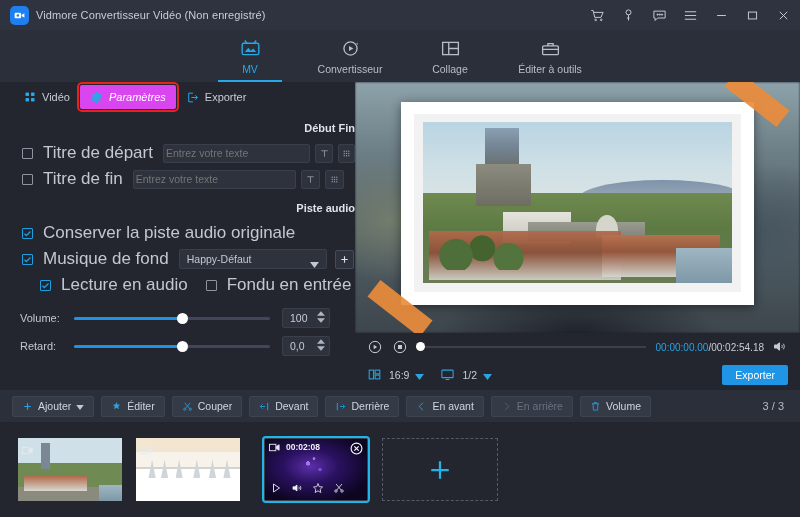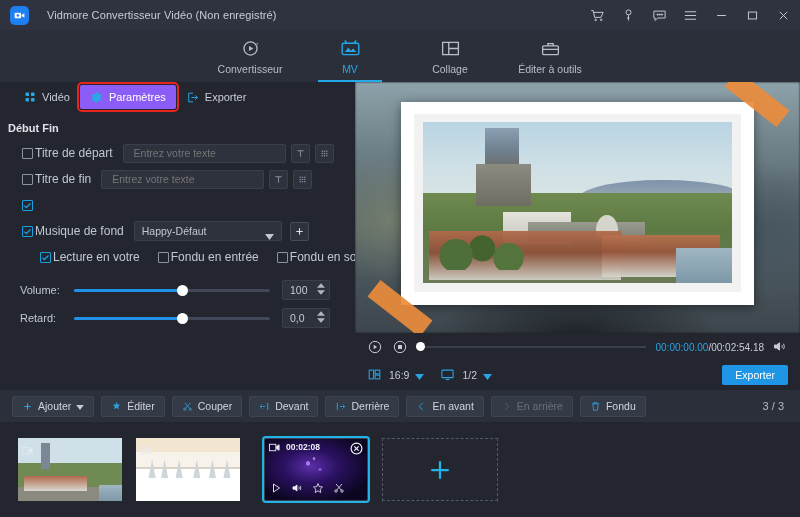--- a/index.html
+++ b/index.html
@@ -15,21 +15,21 @@
   .titlebar {
     position: absolute; left: 0; top: 0; width: 800px; height: 30px;
     background: #2f333f; display: flex; align-items: center;
   }
   .logo {
     width: 19px; height: 19px; margin-left: 10px; border-radius: 5px;
     background: #1d7ff0; display: flex; align-items: center; justify-content: center;
   }
   .logo svg { display: block; }
   .app-title {
-    margin-left: 18px; color: #c9ccd6; font-size: 11px; letter-spacing: .1px;
+    margin-left: 7px; color: #c9ccd6; font-size: 11px; letter-spacing: .1px;
   }
   .tb-right {
     position: absolute; right: 8px; top: 0; height: 30px;
     display: flex; align-items: center; gap: 14px;
   }
   .tb-icon { width: 17px; height: 17px; display:flex; align-items:center; justify-content:center; color: #c2c6d0; cursor: pointer; }
   .tb-icon svg { display:block; }
 
   
   .mainnav {
@@ -52,46 +52,46 @@
   
   .subtabs {
     position: absolute; left: 0; top: 82px; width: 355px; height: 30px;
     background: #23262f; display: flex; align-items: center; padding-left: 14px; gap: 0;
   }
   .subtab {
     height: 24px; display: flex; align-items: center; gap: 6px;
     padding: 0 10px; color: #c9ccd6; font-size: 11px; cursor: pointer;
     border-radius: 2px; position: relative;
   }
-  .subtab.active { background: #8b5cf6; color: #ffffff; }
+  .subtab.active { background: #d946ef; color: #ffffff; font-style: italic; }
   .subtab.highlight {
     outline: 2px solid #e8231e; outline-offset: 1px;
   }
   .subtab .st-ico { display:flex; align-items:center; }
 
   
   .leftpanel {
     position: absolute; left: 0; top: 112px; width: 355px; height: 278px;
     background: #23262f; padding: 8px 0 0 0;
   }
-  .sec-title { color: #dfe2e8; font-size: 11px; font-weight: bold; padding: 2px 16px 6px 8px; }
+  .sec-title { color: #dfe2e8; font-size: 11px; font-weight: bold; padding: 2px 0 6px 8px; text-align: right; }
   .row { display: flex; align-items: center; height: 26px; padding-left: 22px; }
   .cb {
     width: 11px; height: 11px; border: 1px solid #8d93a1; border-radius: 1px;
     background: transparent; display: inline-flex; align-items: center;
     justify-content: center; flex: none; cursor: pointer;
   }
   .cb.on { border-color: #1b9fe0; }
   .cb.on svg { display: block; }
   .cb svg { display: none; }
-  .cb-label { color: #c3c7d1; font-size: 12px; margin-left: 2px; white-space: nowrap; }
+  .cb-label { color: #c3c7d1; font-size: 17px; margin-left: 10px; white-space: nowrap; }
   .txtinput {
     margin-left: 10px; width: 163px; height: 19px; background: #2e323d;
     border: 1px solid #3a3f4c; border-radius: 2px; color: #7c8191;
-    font-size: 10.5px; padding: 0 10px; line-height: 17px; font-family: "Liberation Sans", sans-serif;
+    font-size: 10.5px; padding: 0 2px; line-height: 17px; font-family: "Liberation Sans", sans-serif;
   }
   .sqbtn {
     width: 19px; height: 19px; margin-left: 5px; background: #2e323d;
     border: 1px solid #3a3f4c; border-radius: 2px; color: #6e out;
     display: flex; align-items: center; justify-content: center; cursor: pointer;
   }
   .sel {
     margin-left: 10px; width: 148px; height: 20px; background: #2e323d;
     border: 1px solid #3a3f4c; border-radius: 2px; color: #c3c7d1;
     font-size: 10.5px; display: flex; align-items: center; padding: 0 7px;
@@ -311,39 +311,39 @@
       </div>
       <div class="tb-icon">
         <svg width="15" height="15" viewBox="0 0 24 24" stroke="currentColor" stroke-width="1.6">
             <path d="M6 6l12 12M18 6L6 18"></path>
           </svg>
       </div>
     </div>
   </div>
 
   <div class="mainnav">
+    <div class="nav-item active">
+      <span class="nav-ico">
+        <svg width="21" height="21" viewBox="0 0 24 24" fill="none" stroke="currentColor" stroke-width="1.6">
+            <rect x="2.5" y="6" width="19" height="13" rx="1.8"></rect>
+            <path d="M5.5 16l4-5 3 3.5 2.5-2.5 3.5 4z" fill="currentColor" stroke="none"></path>
+            <path d="M8 6L5.5 2.8M16 6l2.5-3.2"></path>
+          </svg>
+      </span>
+      <span>MV</span>
+    </div>
     <div class="nav-item">
       <span class="nav-ico">
         <svg width="21" height="21" viewBox="0 0 24 24" fill="none" stroke="currentColor" stroke-width="1.5">
             <circle cx="12" cy="12" r="7.5"></circle>
             <path d="M10.3 9.2l5 2.8-5 2.8z" fill="currentColor" stroke="none"></path>
             <path d="M18.5 6.5l1.6-1.2.2 2.6z" fill="currentColor" stroke="none"></path>
           </svg>
       </span>
       <span>Convertisseur</span>
-    </div>
-    <div class="nav-item active">
-      <span class="nav-ico">
-        <svg width="21" height="21" viewBox="0 0 24 24" fill="none" stroke="currentColor" stroke-width="1.6">
-            <rect x="2.5" y="6" width="19" height="13" rx="1.8"></rect>
-            <path d="M5.5 16l4-5 3 3.5 2.5-2.5 3.5 4z" fill="currentColor" stroke="none"></path>
-            <path d="M8 6L5.5 2.8M16 6l2.5-3.2"></path>
-          </svg>
-      </span>
-      <span>MV</span>
     </div>
     <div class="nav-item">
       <span class="nav-ico">
         <svg width="21" height="21" viewBox="0 0 24 24" fill="none" stroke="currentColor" stroke-width="1.5">
             <rect x="3" y="5" width="18" height="14"></rect>
             <path d="M10 5v14M10 12h11"></path>
           </svg>
       </span>
       <span>Collage</span>
     </div>
@@ -439,27 +439,29 @@
             <circle cx="7" cy="12" r="1.6"></circle>
             <circle cx="12" cy="12" r="1.6"></circle>
             <circle cx="17" cy="12" r="1.6"></circle>
             <circle cx="7" cy="17" r="1.6"></circle>
             <circle cx="12" cy="17" r="1.6"></circle>
             <circle cx="17" cy="17" r="1.6"></circle>
           </svg>
       </span>
     </div>
 
+    <div class="sec-title" style="padding-top:10px">Piste audio</div>
 
     <div class="row">
       <span class="cb on">
         <svg width="9" height="9" viewBox="0 0 24 24" stroke="#1b9fe0" stroke-width="3.4" fill="none">
             <path d="M4 12.5l5 5 11-11"></path>
           </svg>
       </span>
+      <span class="cb-label">Conserver la piste audio originale</span>
     </div>
 
     <div class="row">
       <span class="cb on">
         <svg width="9" height="9" viewBox="0 0 24 24" stroke="#1b9fe0" stroke-width="3.4" fill="none">
             <path d="M4 12.5l5 5 11-11"></path>
           </svg>
       </span>
       <span class="cb-label">Musique de fond</span>
       <span class="sel">
@@ -476,21 +478,21 @@
           </svg>
       </span>
     </div>
 
     <div class="row" style="padding-left:40px; gap:0;">
       <span class="cb on">
         <svg width="9" height="9" viewBox="0 0 24 24" stroke="#1b9fe0" stroke-width="3.4" fill="none">
             <path d="M4 12.5l5 5 11-11"></path>
           </svg>
       </span>
-      <span class="cb-label">Lecture en votre</span>
+      <span class="cb-label">Lecture en audio</span>
       <span class="cb" style="margin-left:18px">
         
       </span>
       <span class="cb-label">Fondu en entrée</span>
       <span class="cb" style="margin-left:18px">
         
       </span>
       <span class="cb-label">Fondu en sortie</span>
     </div>
 
@@ -677,21 +679,21 @@
           </svg>
       </span>
       <span>En arrière</span>
     </div>
     <div class="tbtn">
       <span class="tico">
         <svg width="11" height="11" viewBox="0 0 24 24" fill="none" stroke="currentColor" stroke-width="1.8">
             <path d="M4 6h16M9 6V3.5h6V6M6.5 6l1 14h9l1-14"></path>
           </svg>
       </span>
-      <span>Fondu</span>
+      <span>Volume</span>
     </div>
     <div class="counter">3 / 3</div>
   </div>
 
   <div class="thumbs">
 
     <div class="thumb">
       <div class="t1img">
           <div class="tw"></div>
           <div class="rf"></div>

